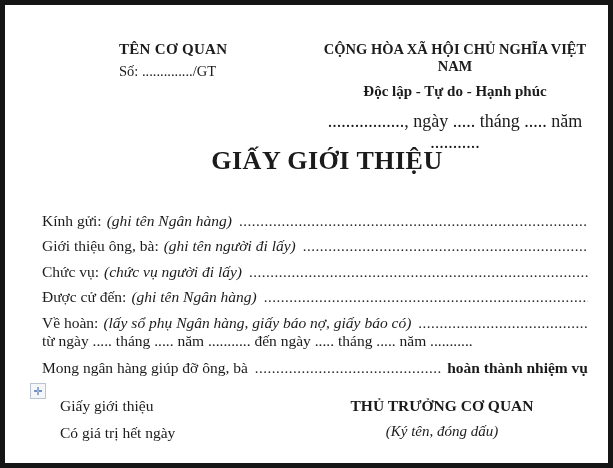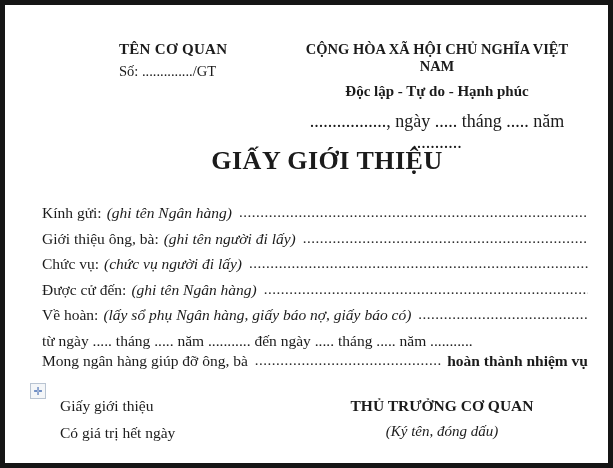--- a/index.html
+++ b/index.html
@@ -6,21 +6,21 @@
   .page{
     position:relative;width:613px;height:468px;box-sizing:border-box;
     border:5px solid #151515;background:#fff;overflow:hidden;
     font-family:"Liberation Serif","DejaVu Serif",serif;color:#1b1b1b;
     box-shadow:0 0 0 1px #d6d6d6;
   }
   
   .header-left{position:absolute;left:114px;top:36px;}
   .header-left .org{font-weight:bold;font-size:15px;letter-spacing:.3px;}
   .header-left .number{font-size:14.5px;margin-top:5px;}
-  .header-right{position:absolute;left:284px;top:36px;width:296px;text-align:center;}
+  .header-right{position:absolute;left:302px;top:36px;width:296px;text-align:center;}
   .header-right .national{font-weight:bold;font-size:14.5px;}
   .header-right .motto{font-weight:bold;font-size:15px;margin-top:8px;}
   .header-right .dateline{font-size:18px;margin-top:11px;}
   
   .logo{position:absolute;left:68px;top:102px;width:134px;height:80px;}
   .swoosh{position:absolute;background:linear-gradient(100deg,#2fae47,#5ec768);}
   .swoosh-top{right:8px;top:6px;width:80px;height:15px;
     clip-path:polygon(0 92%,100% 0,86% 62%,6% 100%);transform:rotate(-2deg);}
   .swoosh-bottom{left:4px;top:58px;width:74px;height:15px;
     clip-path:polygon(94% 0,100% 28%,16% 100%,0 78%);transform:rotate(-2deg);}
@@ -31,21 +31,21 @@
     font-size:17px;letter-spacing:.5px;line-height:1;}
   .logo-text .navy{color:#1e2a63;}
   .logo-text .green{color:#3bb24a;}
   .smile{position:absolute;left:69px;top:38px;width:17px;height:12px;
     border:2px solid transparent;border-bottom:2.5px solid #3bb24a;border-radius:50%;}
   
   .title{position:absolute;left:188px;top:141px;width:268px;text-align:center;
     font-size:26px;font-weight:bold;letter-spacing:.5px;}
   
   .body{position:absolute;left:37px;top:199px;right:20px;font-size:15.5px;}
-  .row{display:flex;align-items:flex-start;height:25.5px;white-space:nowrap;}
+  .row{display:flex;align-items:flex-end;height:25.5px;white-space:nowrap;}
   .row .hint{font-style:italic;margin-left:5px;}
   .row .dots{flex:1;overflow:hidden;margin-left:7px;letter-spacing:.5px;font-size:15px;
     color:#2a2a2a;}
   .row-range{height:20px;display:flex;align-items:baseline;white-space:nowrap;}
   .row-wish .suffix{margin-left:6px;font-weight:bold;}
   
   .move-handle{position:absolute;left:25px;top:378px;width:14px;height:14px;
     border:1px solid #b9c4d2;background:#f4f6f8;display:flex;align-items:center;
     justify-content:center;font-size:11px;line-height:1;color:#4a71b5;
     font-family:"DejaVu Sans",sans-serif;}

